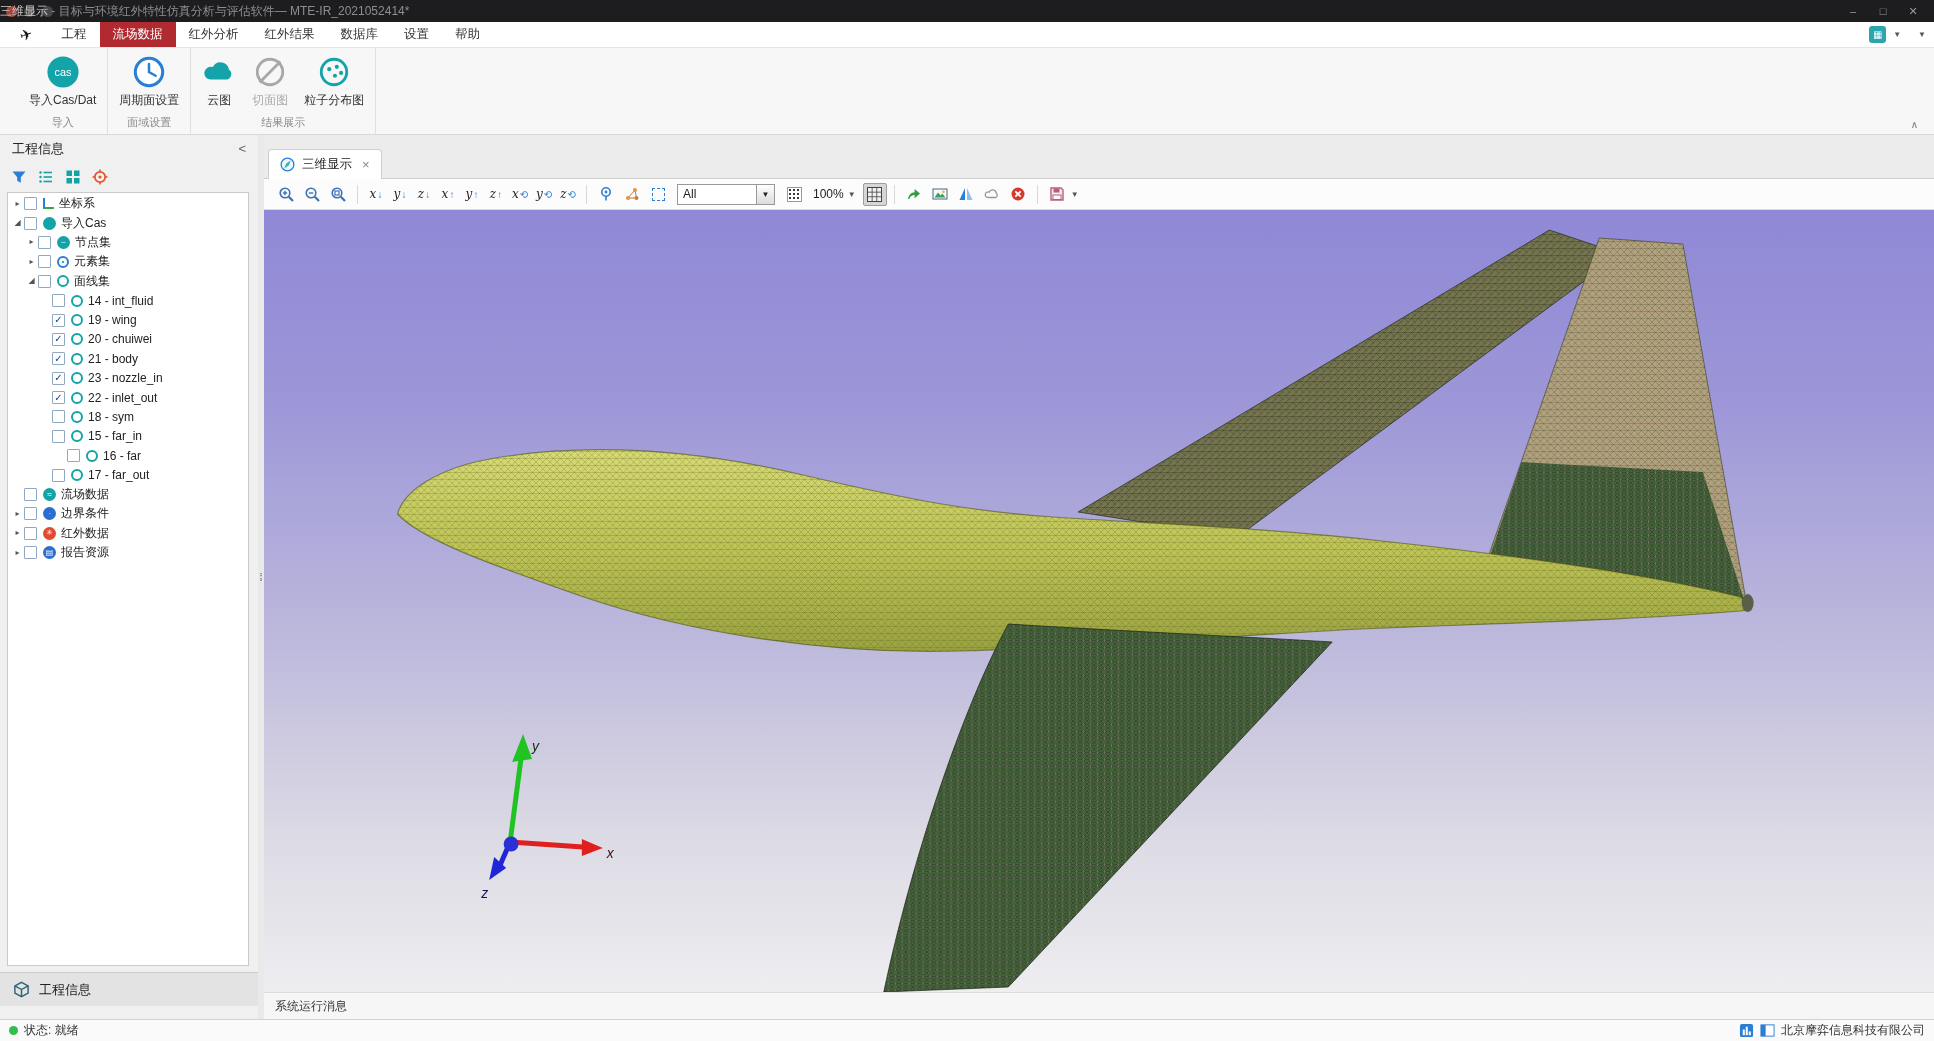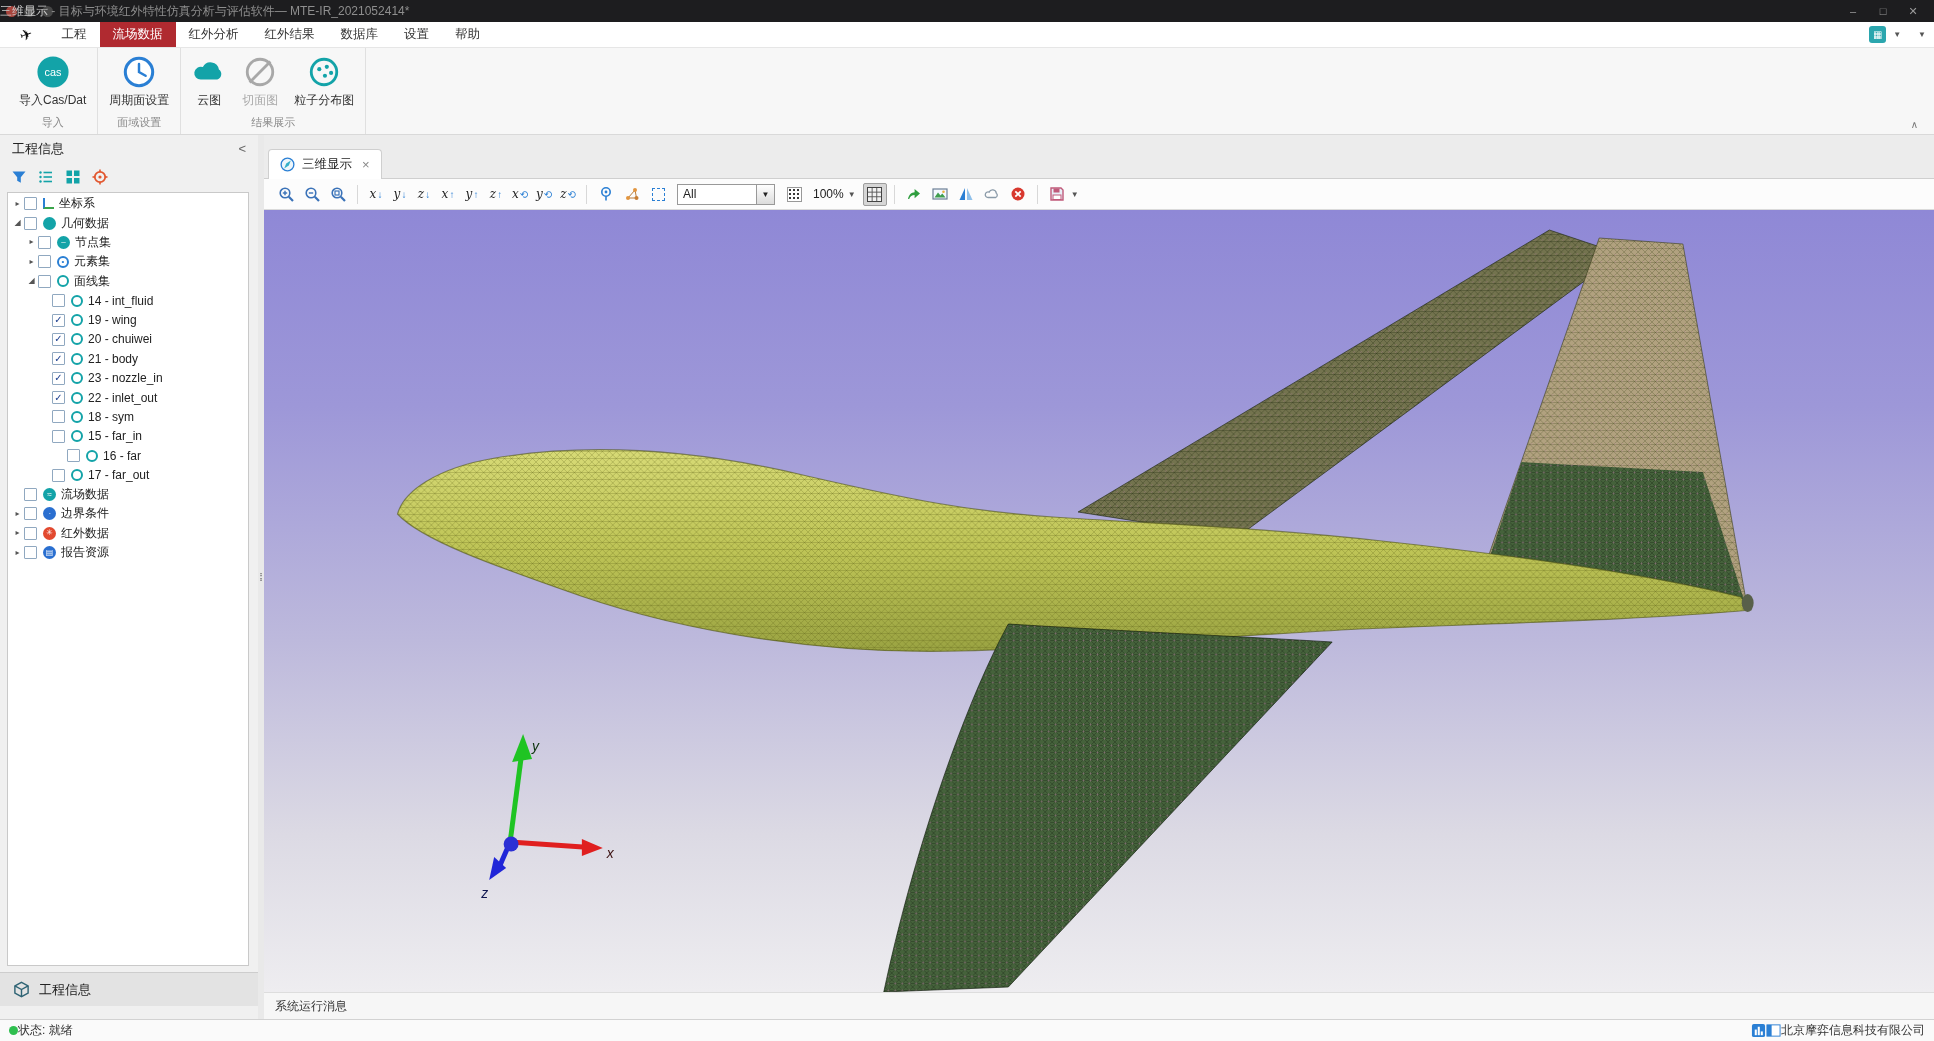--- a/index.html
+++ b/index.html
@@ -19,21 +19,21 @@
 .menubar{height:26px;background:#fff;display:flex;align-items:center;flex:none;border-bottom:1px solid #e6e6e6;padding:0 8px}
 .logo{font-size:15px;color:#111;transform:rotate(-18deg);margin:0 16px 0 12px}
 .menu-tabs{display:flex;height:100%}
 .menu-tab{padding:0 13px;display:flex;align-items:center;font-size:12.5px;color:#333}
 .menu-tab.active{background:#b02a30;color:#fff}
 .menu-right{margin-left:auto;display:flex;align-items:center;gap:7px;color:#555}
 .mr-teal{width:17px;height:17px;background:#2ba6ae;border-radius:3px;color:#fff;font-size:10px;display:flex;align-items:center;justify-content:center}
 .mr-chev{font-size:8px;color:#555}
 
 
-.ribbon{height:87px;background:#f7f7f7;border-bottom:1px solid #d9d9d9;display:flex;flex:none;position:relative;padding-left:8px}
+.ribbon{height:87px;background:#f7f7f7;border-bottom:1px solid #d9d9d9;display:flex;flex:none;position:relative;padding-left:18px}
 .rgroup{display:flex;flex-direction:column;border-right:1px solid #e0e0e0;padding:0 3px}
 .rbtns{display:flex;flex:1;align-items:flex-start;padding-top:5px}
 .rbtn{display:flex;flex-direction:column;align-items:center;padding:2px 8px;border-radius:3px}
 .ricn{width:34px;height:34px;display:block}
 .ricn svg{width:100%;height:100%}
 .rtxt{font-size:12px;color:#333;margin-top:3px;white-space:nowrap}
 .rbtn.disabled .rtxt{color:#aaa}
 .rglabel{text-align:center;font-size:11px;color:#8a8a8a;padding:1px 0 4px}
 .ribbon-collapse{position:absolute;right:16px;bottom:4px;color:#777;font-size:10px}
 
@@ -75,21 +75,21 @@
 .dd{display:flex;align-items:center;gap:4px;font-size:12px;color:#222;padding:0 5px}
 .dd .mr-chev{font-size:8px}
 .ic-halftone{width:15px;height:15px;border:1px solid #999;background-color:#fff;background-image:radial-gradient(#3a3a3a 36%,transparent 40%);background-size:4px 4px}
 .ic-grid{width:15px;height:15px;border:1px solid #444;background-color:#f2f2f2;background-image:linear-gradient(#555 1px,transparent 1px),linear-gradient(90deg,#555 1px,transparent 1px);background-size:4.66px 4.66px;background-position:-1px -1px}
 .ic-boxsel{width:13px;height:13px;border:1.5px dashed #2a7fd4}
 .viewport{flex:1;position:relative;min-height:0;background:linear-gradient(180deg,#8f88d6 0%,#9d97d8 25%,#bdb9dc 55%,#dcdae4 80%,#eeedf0 100%)}
 .viewport svg.scene{position:absolute;inset:0;width:100%;height:100%;display:block}
 .msgbar{height:27px;flex:none;background:#f6f6f6;border-top:1px solid #ddd;display:flex;align-items:center;padding:0 11px;font-size:12px;color:#333}
 
 
-.statusbar{height:22px;flex:none;background:#fafafa;border-top:1px solid #d2d2d2;display:flex;align-items:center;padding:0 9px;font-size:12px;color:#333;}
+.statusbar{height:22px;flex:none;background:#fafafa;border-top:1px solid #d2d2d2;display:flex;align-items:center;padding:0 9px;font-size:12px;color:#333;gap:6px}
 .sdot{width:9px;height:9px;border-radius:50%;background:#2fbf4f;flex:none}
 .sspacer{flex:1}
 .sico{width:15px;height:15px;flex:none}
 .sico svg{width:100%;height:100%}
 </style>
 </head>
 <body>
 
 <div class="window">
 
@@ -227,21 +227,21 @@
           <div class="tree-row" style="padding-left: 3px;">
             <span class="tw collapsed">▸</span>
             <span class="cb"></span>
             <span class="ic ic-axes"></span>
             <span class="tlabel">坐标系</span>
           </div>
           <div class="tree-row" style="padding-left: 3px;">
             <span class="tw">◢</span>
             <span class="cb"></span>
             <span class="ic dot" style="background: rgb(19, 163, 168);"></span>
-            <span class="tlabel">几何数据</span>
+            <span class="tlabel">导入Cas</span>
           </div>
           <div class="tree-row" style="padding-left: 17px;">
             <span class="tw collapsed">▸</span>
             <span class="cb"></span>
             <span class="ic dot" style="background: rgb(19, 163, 168);">–</span>
             <span class="tlabel">节点集</span>
           </div>
           <div class="tree-row" style="padding-left: 17px;">
             <span class="tw collapsed">▸</span>
             <span class="cb"></span>

